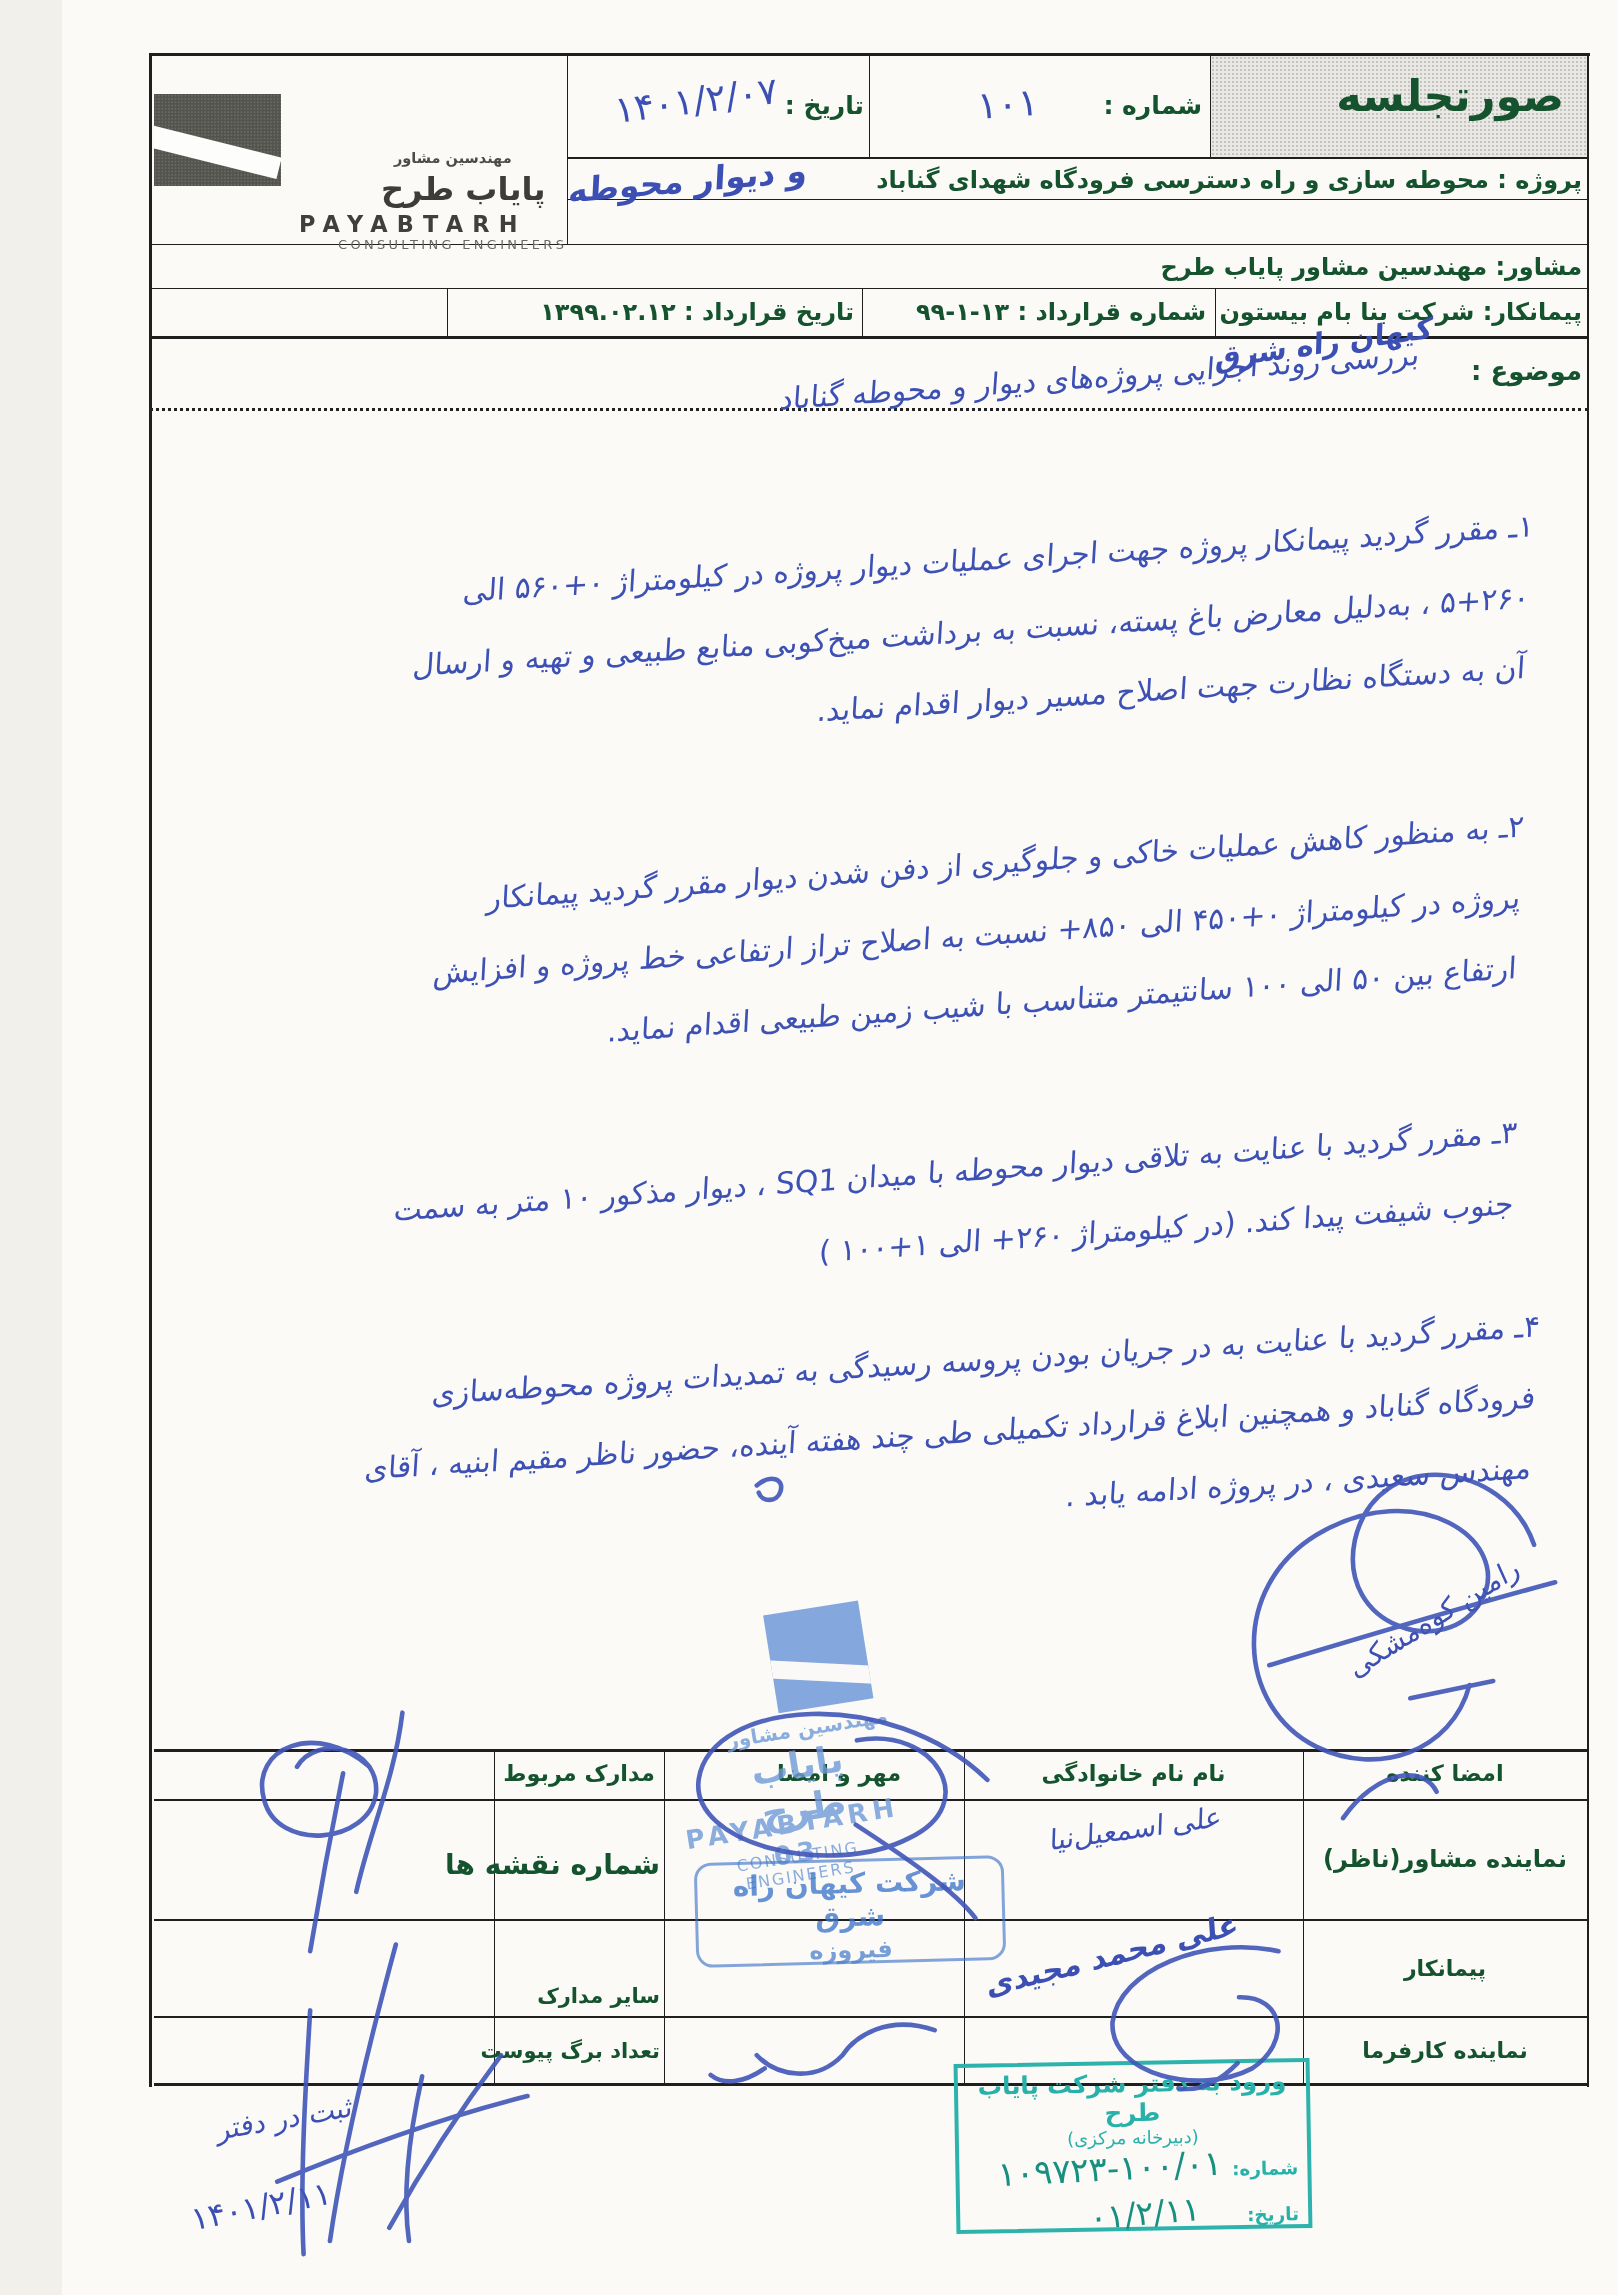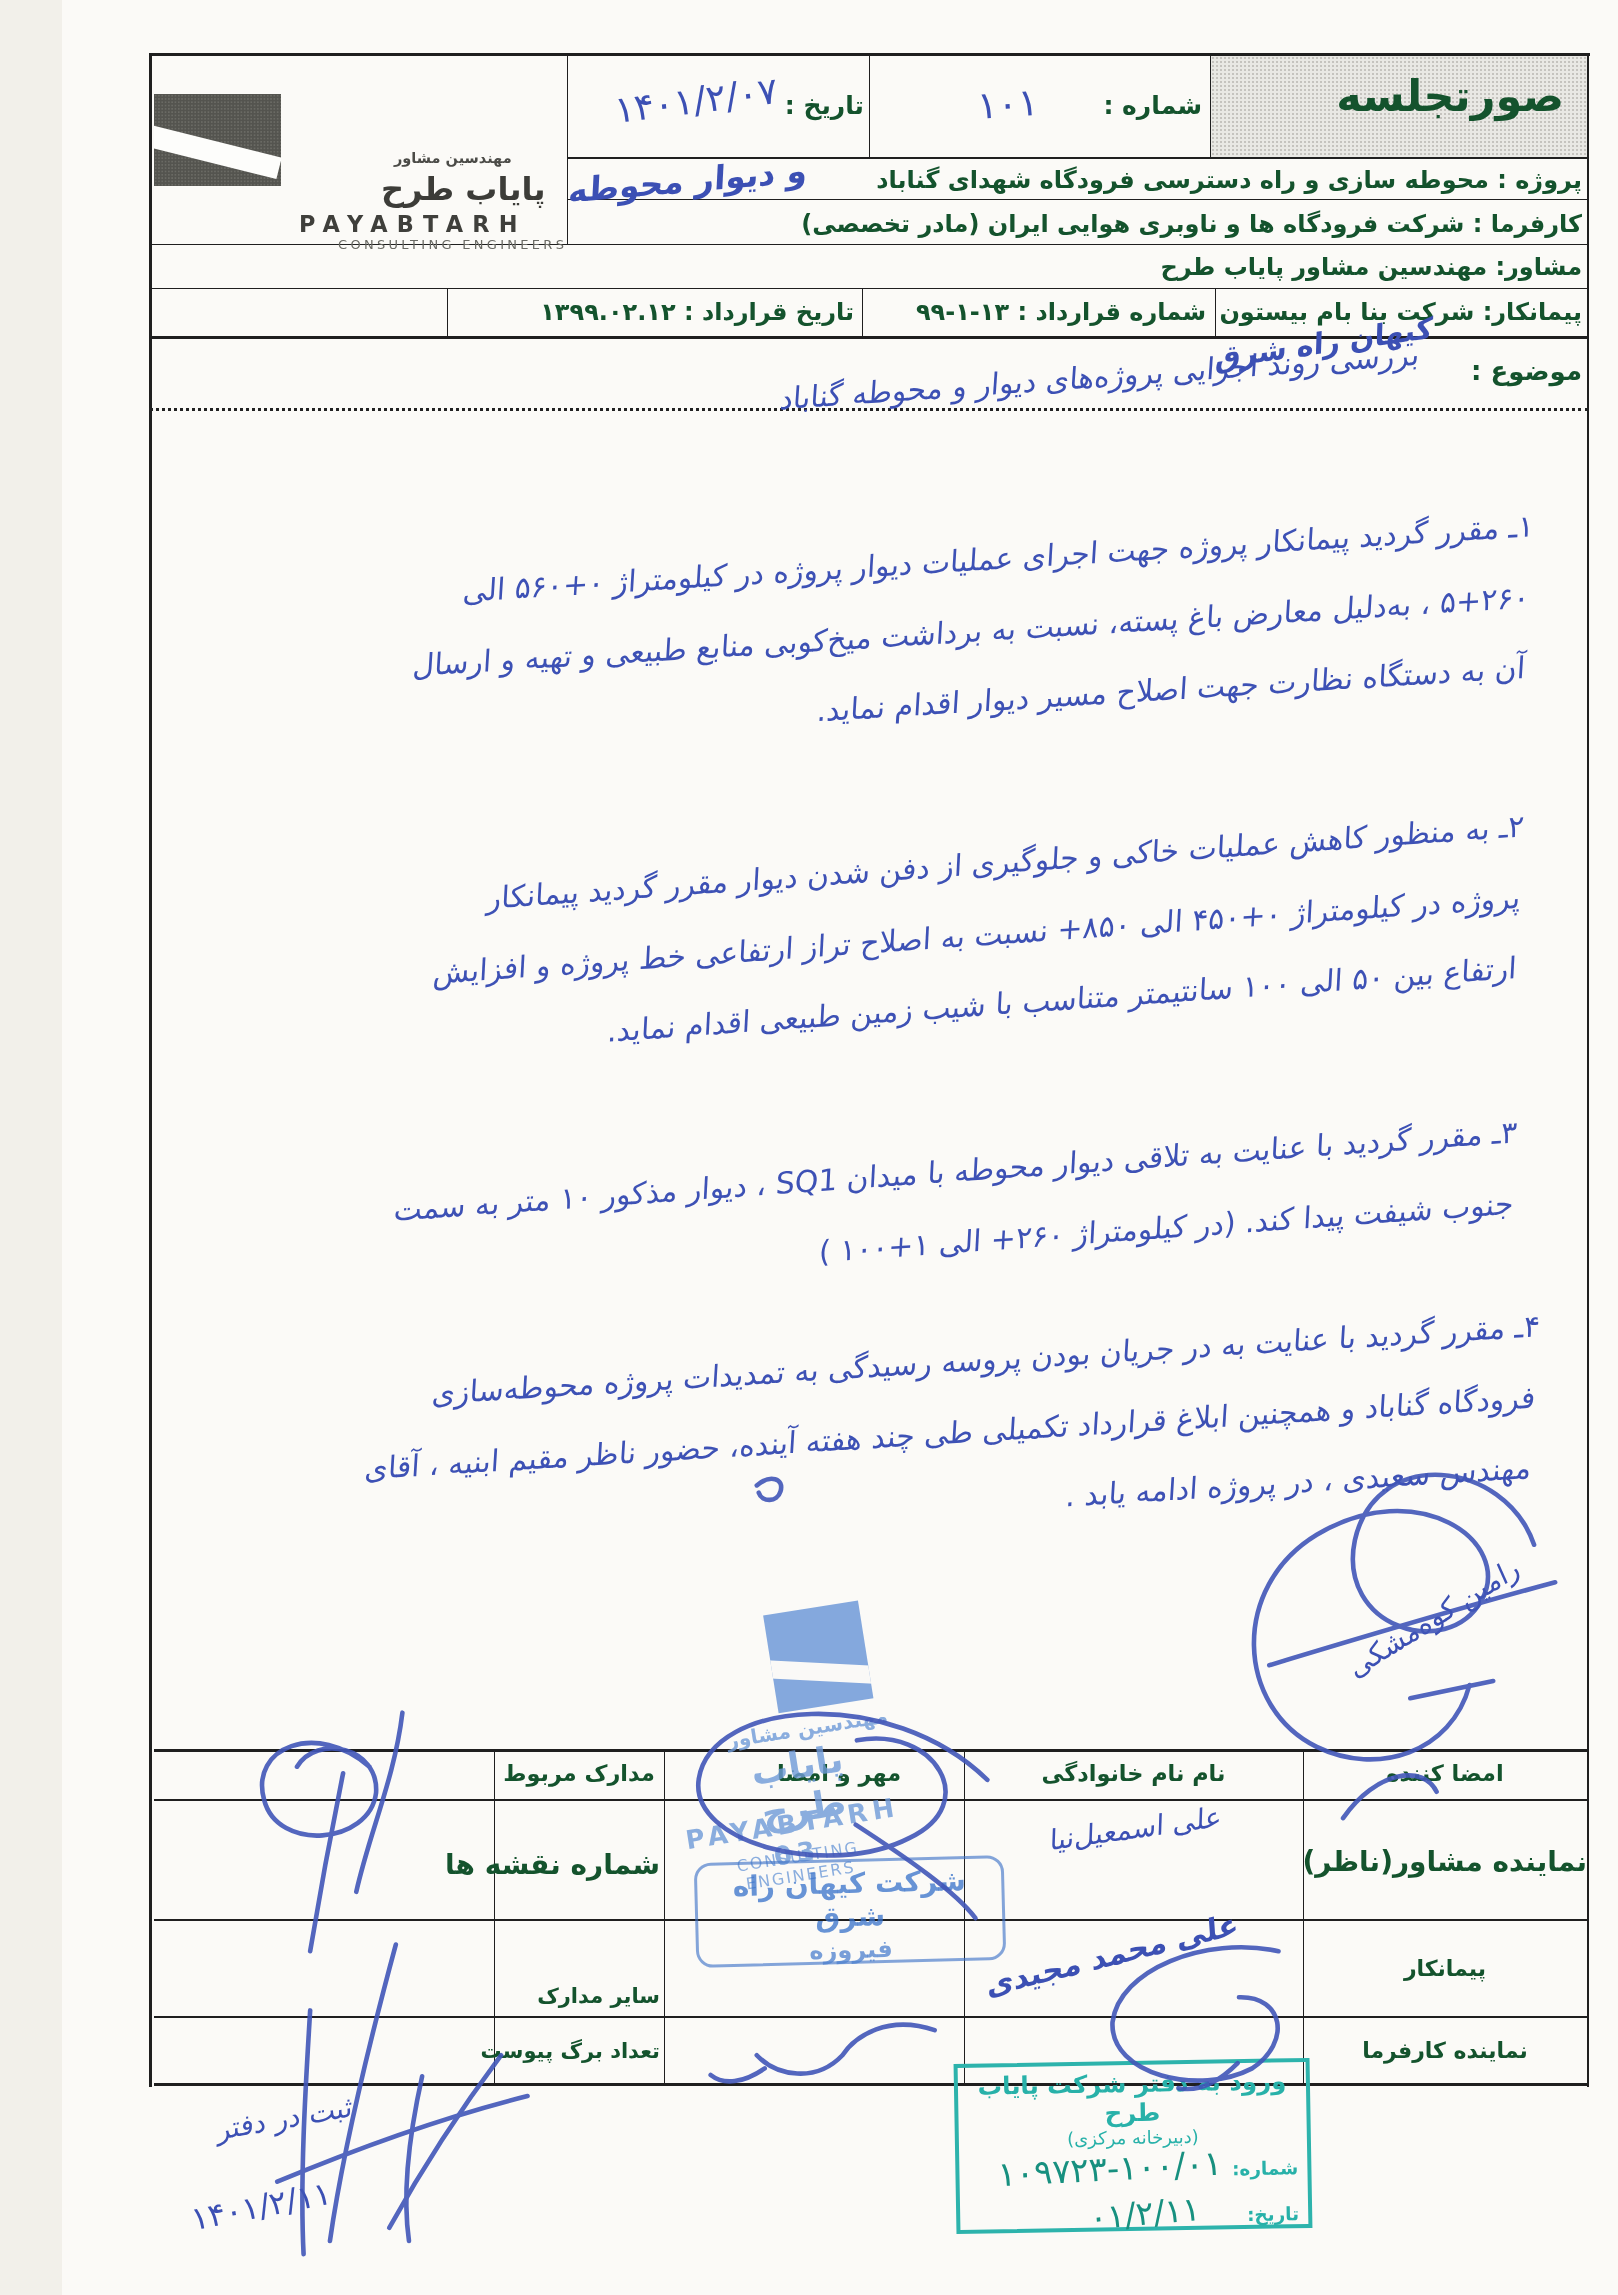--- a/index.html
+++ b/index.html
@@ -58,24 +58,20 @@
   <div class="abs pr" style="left:382px;top:170px;font-size:32px;color:#3c3c38;">پایاب طرح</div>
   <div class="abs pr" style="left:300px;top:211px;font-size:22.4px;letter-spacing:9.2px;color:#3f3f3b;direction:ltr;">PAYABTARH</div>
   <div class="abs" style="left:339px;top:237px;font-size:13px;letter-spacing:3.3px;color:#6a6a64;direction:ltr;font-family:'DejaVu Sans',sans-serif;">CONSULTING ENGINEERS</div>
 
   <div class="abs pr" style="right:36px;top:166px;font-size:24px;">
     <span>پروژه :</span>
     <span>محوطه سازی و راه دسترسی فرودگاه شهدای گناباد</span>
   </div>
   <div class="abs hw" style="right:810px;top:161px;font-size:33px;font-weight:bold;transform:rotate(-5deg) skewX(-8deg);">و دیوار محوطه</div>
 
-  <div class="abs pr" style="right:36px;top:210px;font-size:24px;">
-    <span>کارفرما :</span>
-    <span>شرکت فرودگاه ها و ناوبری هوایی ایران (مادر تخصصی)</span>
-  </div>
 
   <div class="abs pr" style="right:36px;top:253px;font-size:24px;margin-left:41px;">
     <span>مشاور:</span>
     <span>مهندسین مشاور پایاب طرح</span>
   </div>
 
   <div class="abs pr" style="right:36px;top:298px;font-size:24px;">
     <span>پیمانکار:</span>
     <span>شرکت بنا بام بیستون</span>
   </div>
@@ -117,21 +113,21 @@
   <div class="vline" style="left:495px;top:1749px;width:1.3px;height:336px;"></div>
   <div class="vline" style="left:665px;top:1749px;width:1.3px;height:336px;"></div>
   <div class="vline" style="left:965px;top:1749px;width:1.3px;height:336px;"></div>
   <div class="vline" style="left:1304px;top:1749px;width:1.3px;height:336px;"></div>
 
   <div class="abs pr" style="left:1304px;top:1760px;width:284px;text-align:center;font-size:22.4px;">امضا کننده</div>
   <div class="abs pr" style="left:965px;top:1760px;width:339px;text-align:center;font-size:22.4px;">نام نام خانوادگی</div>
   <div class="abs pr" style="left:665px;top:1760px;width:350px;text-align:center;font-size:22.4px;">مهر و امضا</div>
   <div class="abs pr" style="left:495px;top:1760px;width:170px;text-align:center;font-size:22.4px;">مدارک مربوط</div>
 
-  <div class="abs pr" style="left:1304px;top:1845px;width:284px;text-align:center;font-size:28px;">نماینده مشاور(ناظر)</div>
+  <div class="abs pr" style="left:1304px;top:1845px;width:284px;text-align:center;font-size:24px;">نماینده مشاور(ناظر)</div>
   <div class="abs pr" style="left:1304px;top:1956px;width:284px;text-align:center;font-size:22px;">پیمانکار</div>
   <div class="abs pr" style="left:1304px;top:2038px;width:284px;text-align:center;font-size:22px;">نماینده کارفرما</div>
 
   <div class="abs pr" style="left:495px;top:1848px;width:166px;text-align:right;font-size:28px;">شماره نقشه ها</div>
   <div class="abs pr" style="left:495px;top:1957px;width:166px;text-align:right;font-size:21px;margin-top:27px;">سایر مدارک</div>
   <div class="abs pr" style="left:495px;top:2039px;width:166px;text-align:right;font-size:21px;">تعداد برگ پیوست</div>
 
   <div class="abs hw" style="right:395px;top:1812px;font-size:28px;transform:rotate(-8deg) skewX(-10deg);">علی اسمعیل‌نیا</div>
   <div class="abs hw" style="right:376px;top:1937px;font-size:30px;font-weight:bold;transform:rotate(-14deg) skewX(-10deg);">علی محمد مجیدی</div>
 

